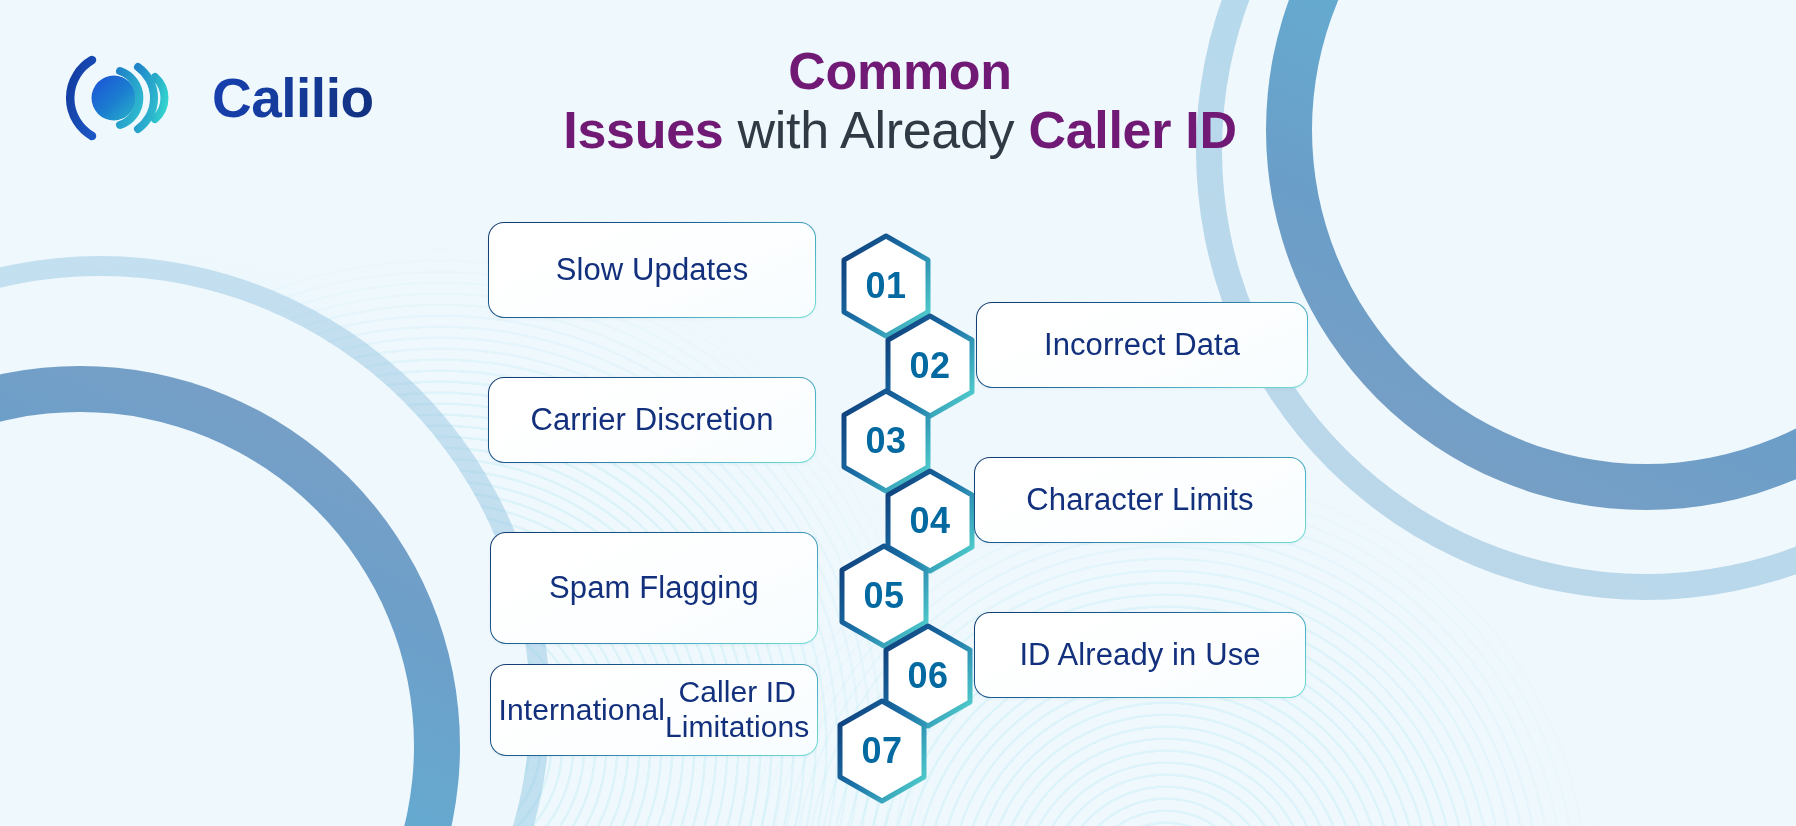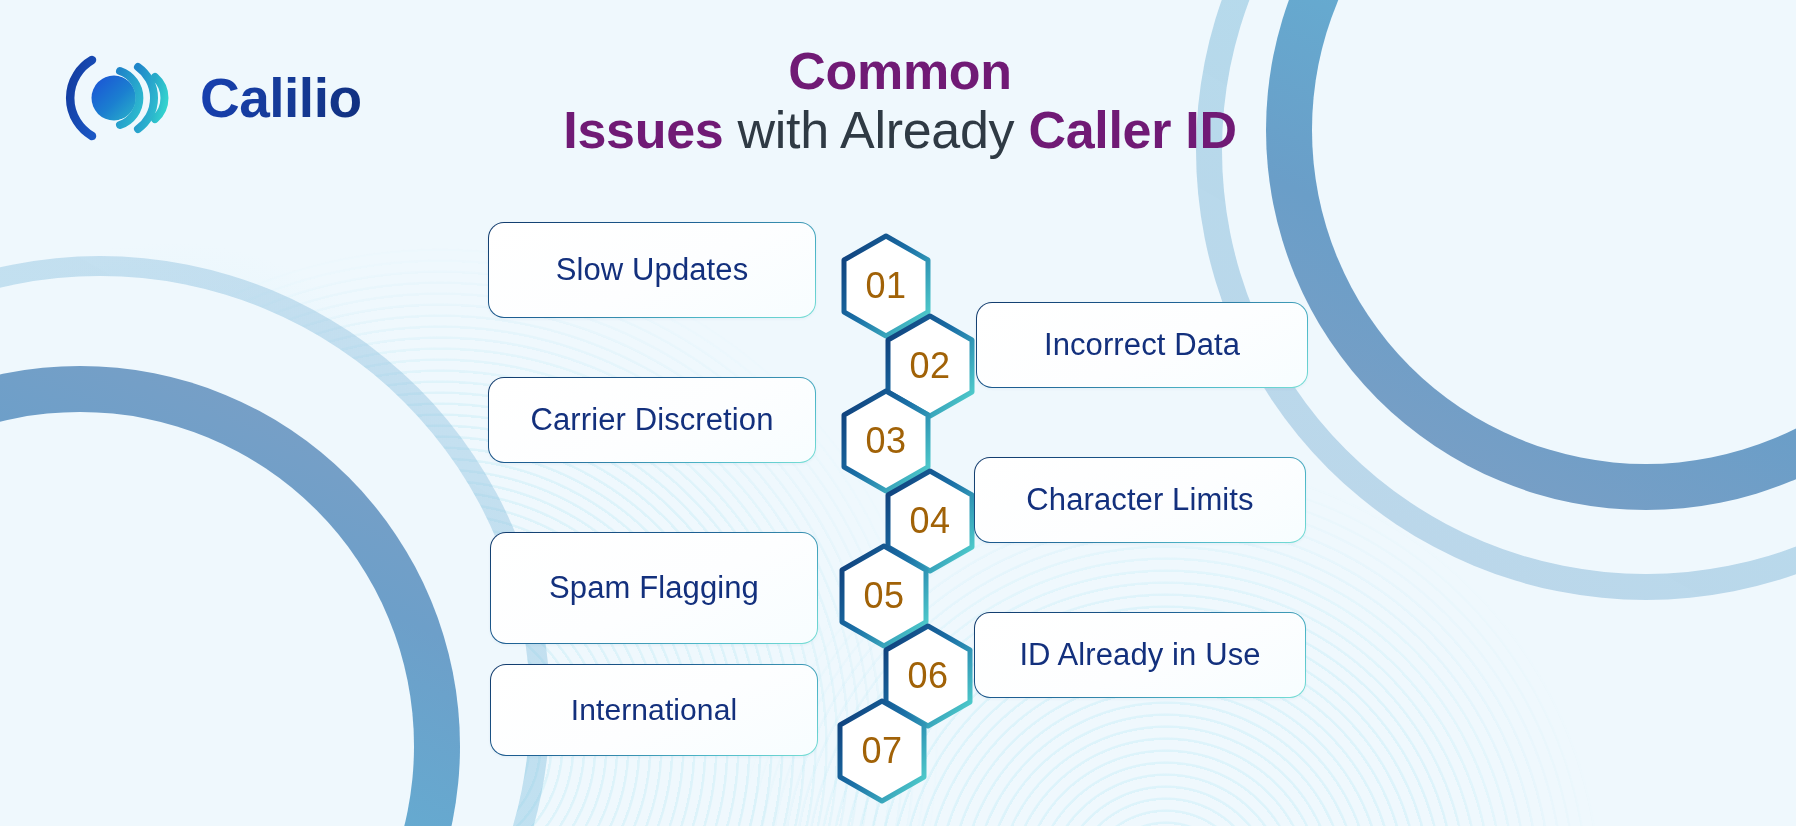--- a/index.html
+++ b/index.html
@@ -77,21 +77,21 @@
   }
   .glow-l {
     position:absolute; left:-140px; top:230px;
     width:620px; height:620px; border-radius:50%;
     background:radial-gradient(circle,rgba(206,240,250,.75) 0%,rgba(206,240,250,0) 68%);
   }
 
   
   .logo {
     position:absolute; left:62px; top:52px;
-    display:flex; align-items:center; gap:18px;
+    display:flex; align-items:center; gap:30px;
   }
   .logo-mark { width:120px; height:92px; }
   .logo-text {
     font-size:55px; font-weight:700; letter-spacing:-.5px;
     color:#153f9e;
     background:linear-gradient(100deg,#1740b0 0%,#153a96 55%,#11307f 100%);
     -webkit-background-clip:text; background-clip:text;
     -webkit-text-fill-color:transparent;
   }
 
@@ -129,21 +129,21 @@
   .pill.two-line { font-size:30px; }
 
   .hex {
     position:absolute;
     width:96px; height:108px;
   }
   .hex svg { display:block; width:100%; height:100%; }
   .hex .num {
     position:absolute; inset:0;
     display:flex; align-items:center; justify-content:center;
-    font-size:36px; color:#a16207; font-weight:400;
+    font-size:36px; color:#0369a1; font-weight:700;
     letter-spacing:.5px;
     padding-bottom:1px;
   }
   .connector { position:absolute; }
 </style>
 </head>
 <body>
 
 <div class="bg-layer">
   <div class="glow-l"></div>
@@ -314,20 +314,21 @@
       <path d="M48 4 L90 28 L90 80 L48 104 L6 80 L6 28 Z" fill="#ffffff" stroke="url(#hg6)" stroke-width="5" stroke-linejoin="round"></path>
     </svg>
     <span class="num">06</span>
   </div>
   <div class="pill" style="left:974px; top:404px; width:332px; height:86px;">
     <span>ID Already in Use</span>
   </div>
 
   <div class="pill two-line" style="left:490px; top:456px; width:328px; height:92px; ">
     <span>International</span>
+    <span>Caller ID Limitations</span>
   </div>
   <div class="hex" style="left:834px; top:489px;">
     <svg viewBox="0 0 96 108" xmlns="http://www.w3.org/2000/svg">
       <defs>
           <linearGradient id="hg7" x1="0" y1="0.1" x2="1" y2="0.95">
         <stop offset="0%" stop-color="#0f3d79"></stop>
             <stop offset="45%" stop-color="#1a6fa6"></stop>
         <stop offset="100%" stop-color="#56d8d0"></stop>
           </linearGradient>
         </defs>

